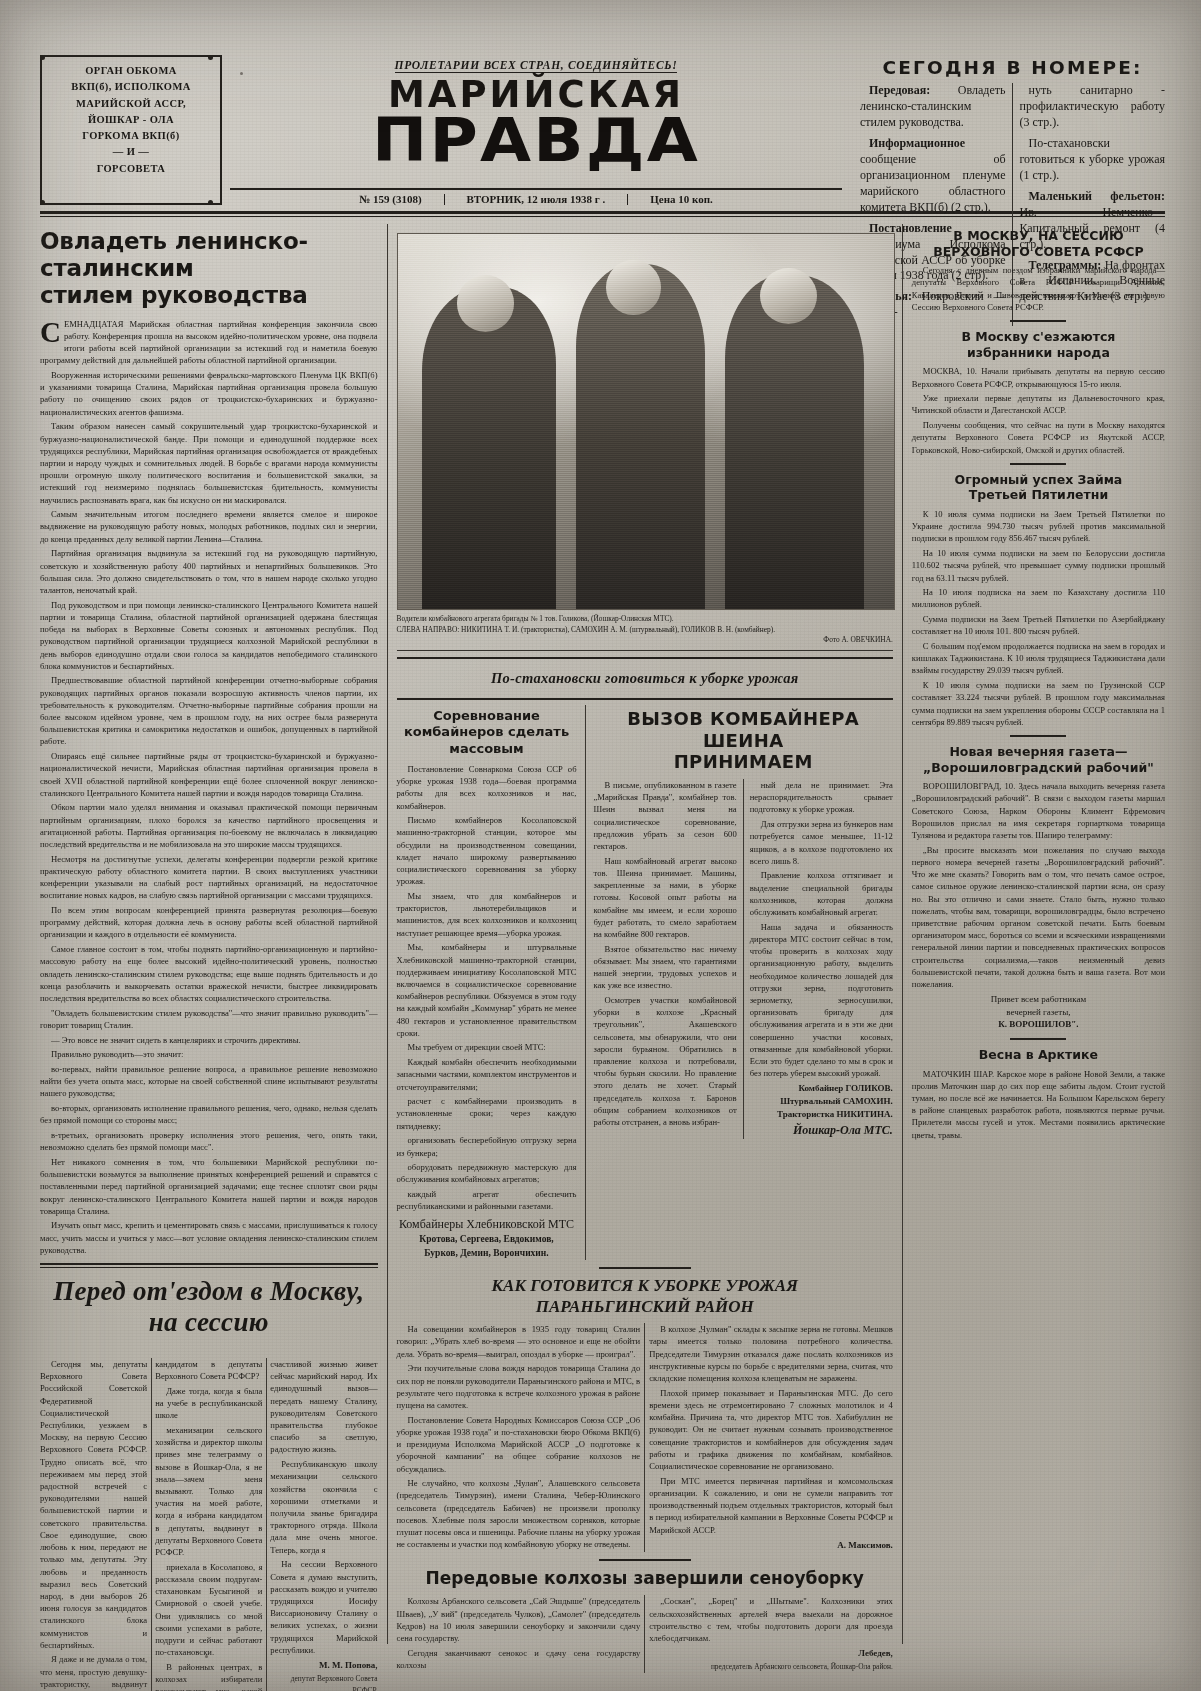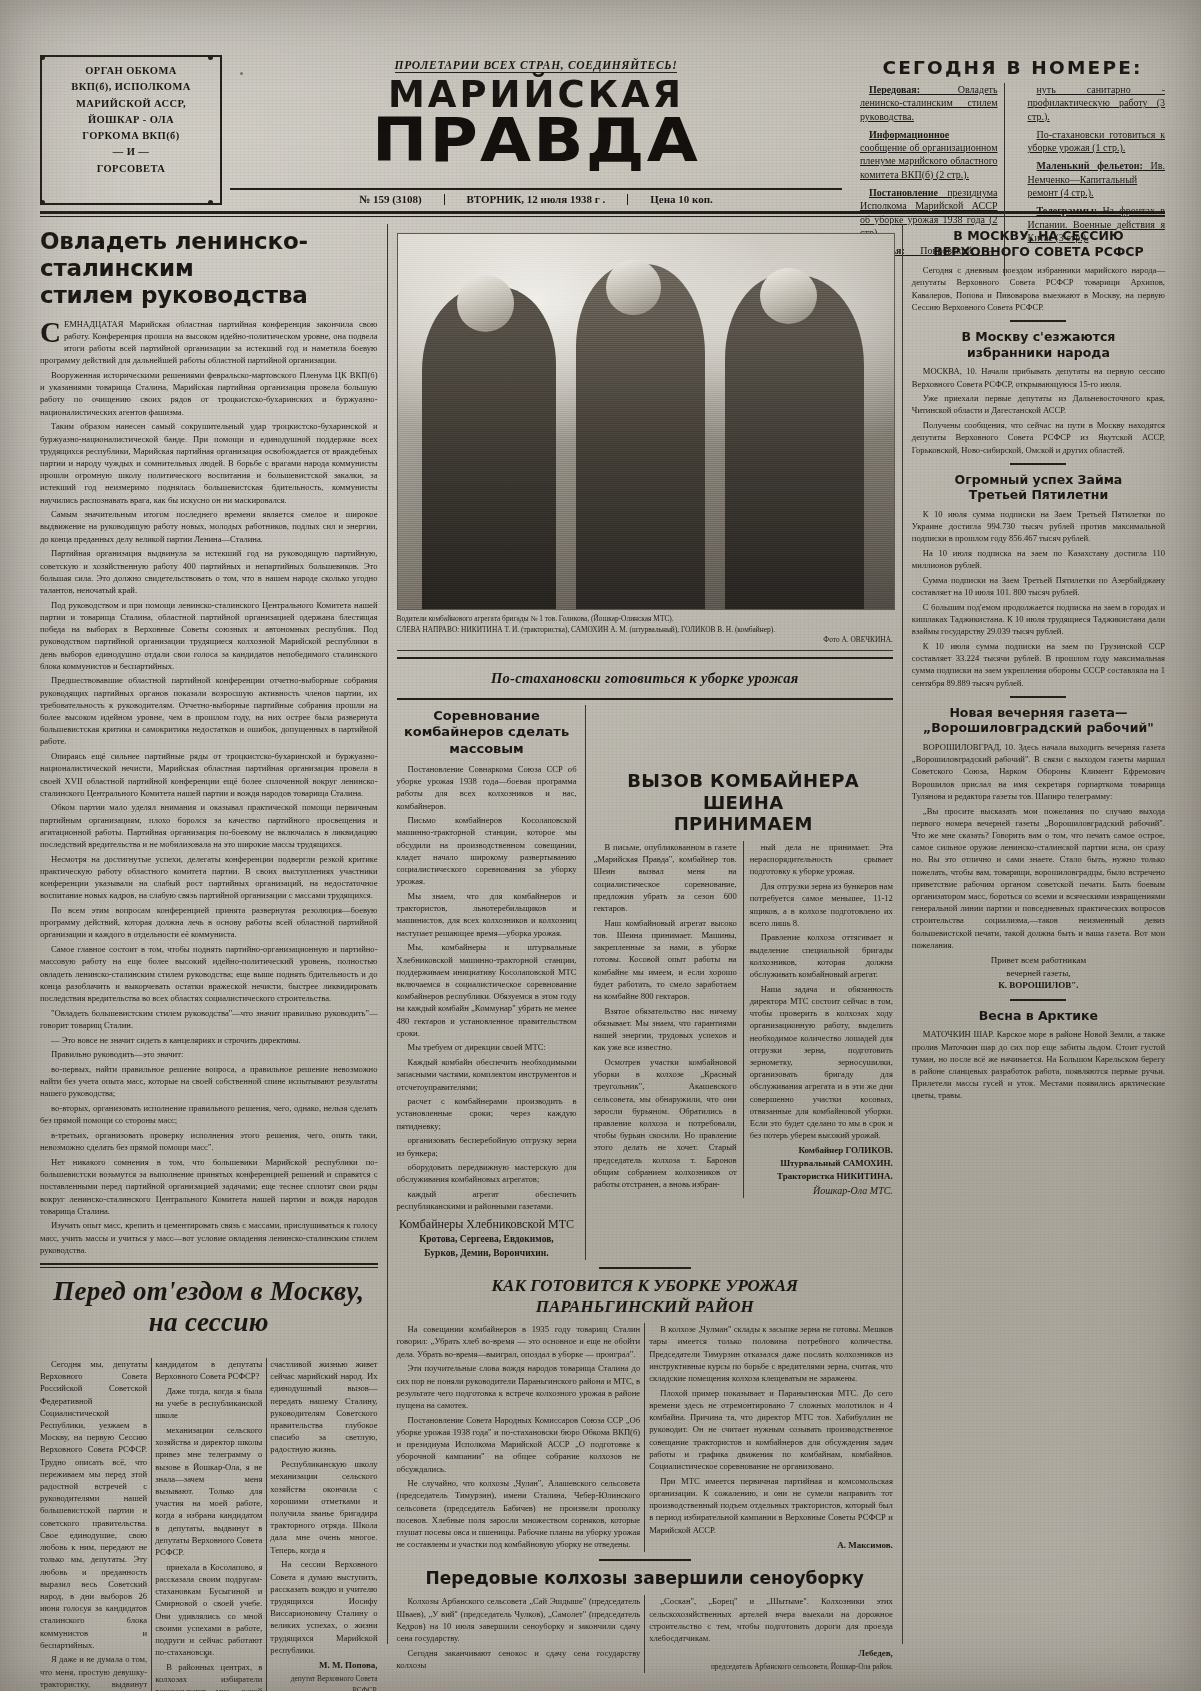--- a/index.html
+++ b/index.html
@@ -44,21 +44,21 @@
   .year{font-size:11px;font-style:italic;font-weight:700;border-bottom:1.5px solid #23201c;padding-bottom:1px;}
   .addr-box{margin-top:10px;border:1.5px solid #23201c;padding:7px 6px;font-size:8.5px;line-height:1.62;
     text-align:center;position:relative;width:100%;box-sizing:border-box;}
   .addr-box::before,.addr-box::after{content:"";position:absolute;width:4px;height:4px;border-radius:50%;background:#23201c;}
   .addr-box::before{left:-2px;top:-2px;box-shadow:156px 0 0 #23201c;}
   .addr-box::after{left:-2px;bottom:-2px;box-shadow:156px 0 0 #23201c;}
   .addr-box b{font-weight:700;letter-spacing:.3px;}
   .today{width:305px;padding-left:10px;border-left:none;}
   .today h2{font-family:"DejaVu Sans",sans-serif;font-size:18.5px;font-weight:bold;letter-spacing:2.2px;
     margin:2px 0 5px;text-align:center;}
-  .today-cols{display:flex;gap:23px;font-size:10px;line-height:1.33;text-align:justify;text-decoration:underline;}
+  .today-cols{display:flex;gap:7px;font-size:12px;line-height:1.33;text-align:justify;}
   .today-cols>div{flex:1;}
   .today-cols .l{border-right:1.2px solid #33302b;padding-right:6px;}
   .today-cols p{margin:0 0 5px;text-indent:9px;}
   .today-cols b{font-weight:700;}
   .rule-thick{border-top:3px solid #23201c;border-bottom:1px solid #23201c;height:2px;margin:6px 0 0;}
 
   
   .body-grid{display:flex;margin-top:7px;height:1420px;}
   .col-left{width:340px;padding-right:9px;border-right:1.2px solid #3a3630;}
   .col-mid{width:500px;padding:9px 9px;border-right:1.2px solid #3a3630;}
@@ -111,21 +111,21 @@
     text-align:center;margin:4px 0 5px;}
   .hl-big{font-family:"Liberation Serif",serif;font-weight:bold;font-style:italic;font-size:27px;
     text-align:center;margin:8px 0 20px;letter-spacing:.3px;}
   .sig{text-align:right;font-weight:700;font-size:9px;margin-top:3px;line-height:1.4;}
   .sig .sm{font-weight:400;font-size:7.4px;}
   .sig.c{text-align:center;}
   .dash{width:56px;border-top:2.5px solid #23201c;margin:7px auto;}
   .dash.wide{width:92px;}
   .hr-dbl{border-top:2.5px solid #23201c;border-bottom:1px solid #23201c;height:2px;margin:7px 0;}
   .names{font-weight:700;font-size:9.5px;line-height:1.45;text-align:center;margin-top:3px;}
-  .smallnote{font-size:10px;text-align:right;font-style:italic;margin-top:2px;}
+  .smallnote{font-size:12px;text-align:right;font-style:italic;margin-top:2px;font-weight:bold;}
   .speck{position:absolute;border-radius:50%;background:rgba(52,46,40,.55);}
 </style>
 </head>
 <body>
 
 <div class="page">
   <div class="grain"></div>
 
   <div class="inner">
 
@@ -241,21 +241,21 @@
             СЛЕВА НАПРАВО: НИКИТИНА Т. И. (трактористка), САМОХИН А. М. (штурвальный), ГОЛИКОВ В. Н. (комбайнер).
             <span class="r">Фото А. ОВЕЧКИНА.</span>
           </div>
           <div class="rule-ph"></div>
         </div>
 
         <div class="band">
           <h3>По-стахановски готовиться к уборке урожая</h3>
         </div>
 
-        <div style="display:flex;align-items:center;">
+        <div style="display:flex;">
           <div style="width:180px;padding-right:8px;border-right:1.2px solid #3a3630;">
             <div class="hl-s">
               <span>Соревнование</span><br><span>комбайнеров сделать</span><br><span>массовым</span>
             </div>
             <div class="txt">
               <p>Постановление Совнаркома Союза ССР об уборке урожая 1938 года—боевая программа работы для всех колхозников и нас, комбайнеров.</p>
               <p>Письмо комбайнеров Косолаповской машинно-тракторной станции, которое мы обсудили на производственном совещании, кладет начало широкому развертыванию социалистического соревнования за уборку урожая.</p>
               <p>Мы знаем, что для комбайнеров и трактористов, льнотеребильщиков и машинистов, для всех колхозников и колхозниц наступает решающее время—уборка урожая.</p>
               <p>Мы, комбайнеры и штурвальные Хлебниковской машинно-тракторной станции, поддерживаем инициативу Косолаповской МТС включаемся в социалистическое соревнование комбайнеров республики. Обязуемся в этом году на каждый комбайн „Коммунар" убрать не менее 480 гектаров и установленное правительством сроки.</p>
               <p>Мы требуем от дирекции своей МТС:</p>
@@ -353,20 +353,21 @@
           </div>
         </div>
         <div class="dash"></div>
 
         <div>
           <div class="hl-r">
             <span>Огромный успех Займа</span><br><span>Третьей Пятилетни</span>
           </div>
           <div class="txt">
             <p>К 10 июля сумма подписки на Заем Третьей Пятилетки по Украине достигла 994.730 тысяч рублей против максимальной подписки в прошлом году 856.467 тысяч рублей.</p>
+            <p>На 10 июля сумма подписки на заем по Белоруссии достигла 110.602 тысяча рублей, что превышает сумму подписки прошлый год на 63.11 тысяч рублей.</p>
             <p>На 10 июля подписка на заем по Казахстану достигла 110 миллионов рублей.</p>
             <p>Сумма подписки на Заем Третьей Пятилетки по Азербайджану составляет на 10 июля 101. 800 тысяч рублей.</p>
             <p>С большим под'емом продолжается подписка на заем в городах и кишлаках Таджикистана. К 10 июля трудящиеся Таджикистана дали взаймы государству 29.039 тысяч рублей.</p>
             <p>К 10 июля сумма подписки на заем по Грузинской ССР составляет 33.224 тысячи рублей. В прошлом году максимальная сумма подписки на заем укрепления обороны СССР составляла на 1 сентября 89.889 тысяч рублей.</p>
           </div>
         </div>
         <div class="dash"></div>
 
         <div>
           <div class="hl-r">

